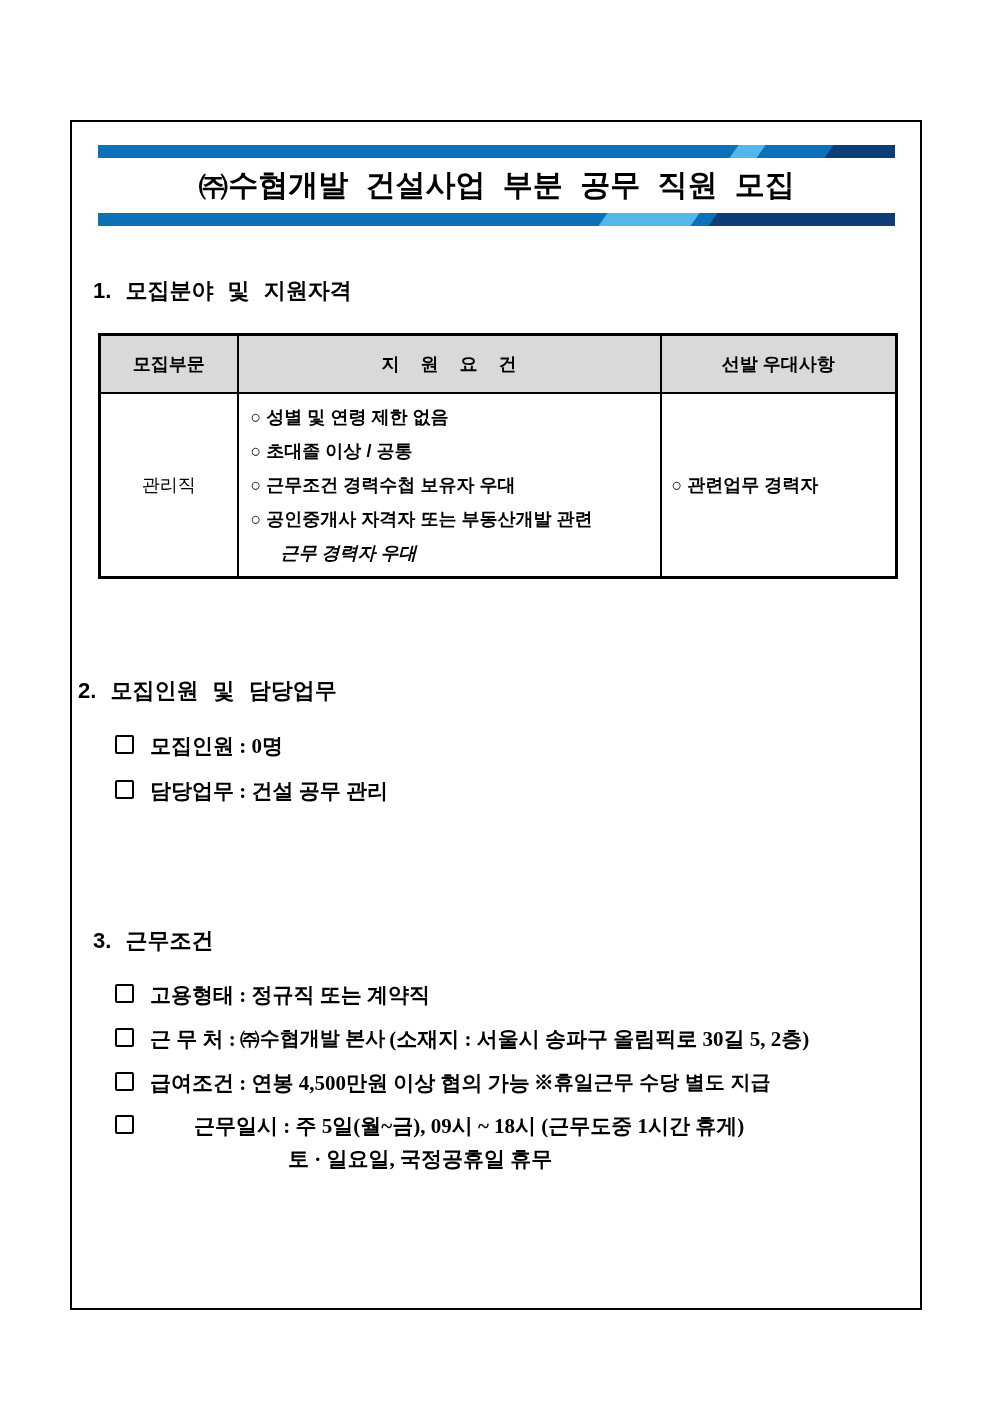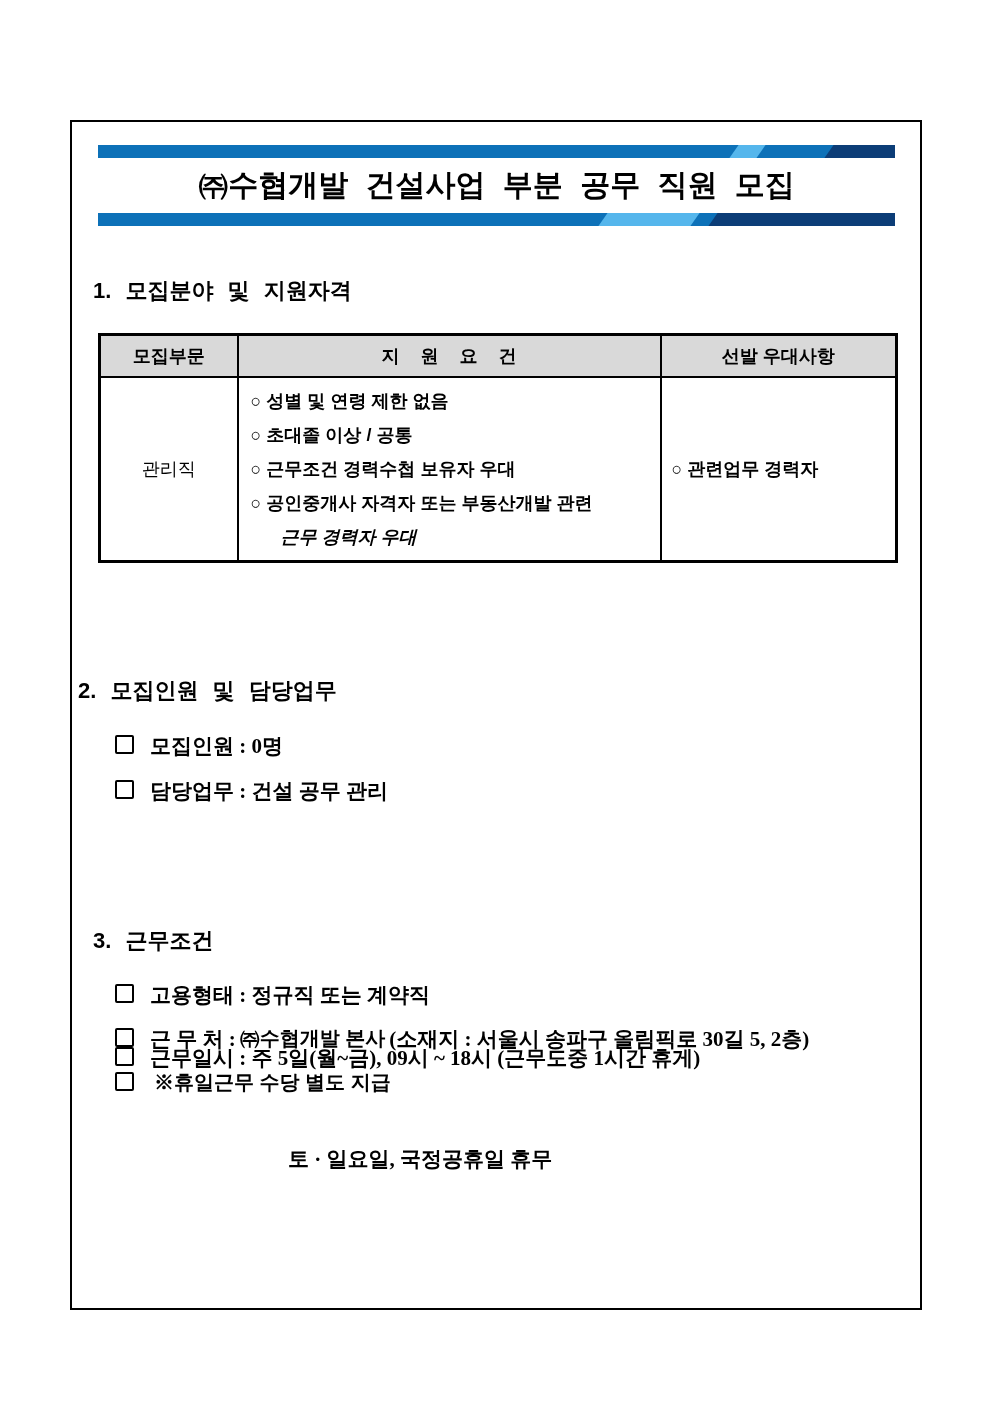--- a/index.html
+++ b/index.html
@@ -30,21 +30,21 @@
   .sec3-head { left:93px; top:926px; }
 
   
   table.recruit { position:absolute; left:98px; top:333px; width:797px;
                   border-collapse:collapse; table-layout:fixed; }
   table.recruit th, table.recruit td { border:2px solid #000; }
   table.recruit { border:3px solid #000; }
   th.c1, td.c1 { width:138px; }
   th.c2, td.c2 { width:423px; }
   th.c3, td.c3 { width:236px; }
-  table.recruit th { height:42px; background:#d9d9d9; font-size:18px; font-weight:bold;
+  table.recruit th { height:58px; background:#d9d9d9; font-size:18px; font-weight:bold;
                      text-align:center; vertical-align:middle; }
   th.th-wide { word-spacing:16px; }
   td.cat { text-align:center; vertical-align:middle; font-size:18px; font-weight:400;
            color:#000000; }
   td.reqs { vertical-align:middle; padding:6px 10px 6px 12px; }
   td.reqs .req { font-size:18px; font-weight:bold; line-height:34px;
                  padding-left:0; white-space:nowrap; }
   td.reqs .req.cont { padding-left:30px;font-style:italic; }
   td.pref { vertical-align:middle; padding-left:10px; font-size:18px; font-weight:bold;
             white-space:nowrap; }
@@ -123,21 +123,22 @@
 
 <div class="abs item" style="top:1025px;text-align:right;">
   <span class="cbx"></span>
   <span class="serif">근 무 처 : </span>
   <span class="gothic-b" style="font-size:20px; padding:0 4px;">㈜수협개발 본사 </span>
   <span class="serif">(소재지 : 서울시 송파구 올림픽로 30길 5, 2층)</span>
 </div>
 
 <div class="abs item" style="top:1069px;">
   <span class="cbx"></span>
+  <span class="serif">급여조건 : 연봉 4,500만원 이상 협의 가능 </span>
   <span class="gothic-b" style="font-size:20px; padding-left:4px;">※휴일근무 수당 별도 지급</span>
 </div>
 
-<div class="abs item" style="top:1044px;">
+<div class="abs item" style="top:1112px;gap:44px;">
   <span class="cbx"></span>
   <span>근무일시 : 주 5일(월~금), 09시 ~ 18시 (근무도중 1시간 휴게)</span>
 </div>
 
 <div class="abs cont-line" style="top:1145px;">토 · 일요일, 국정공휴일 휴무</div>
 
 </body></html>

